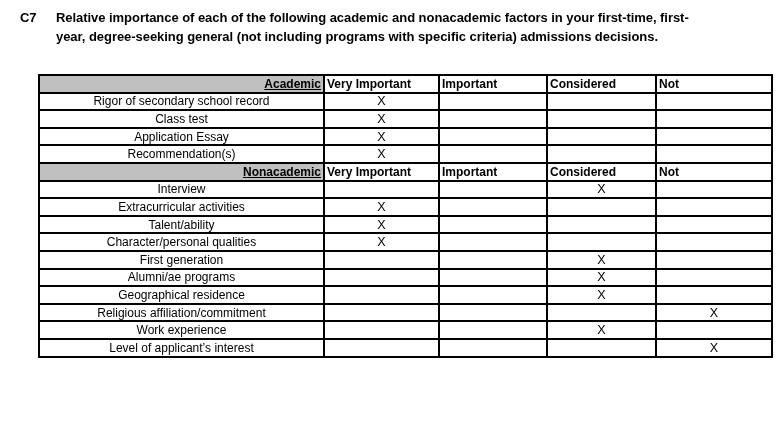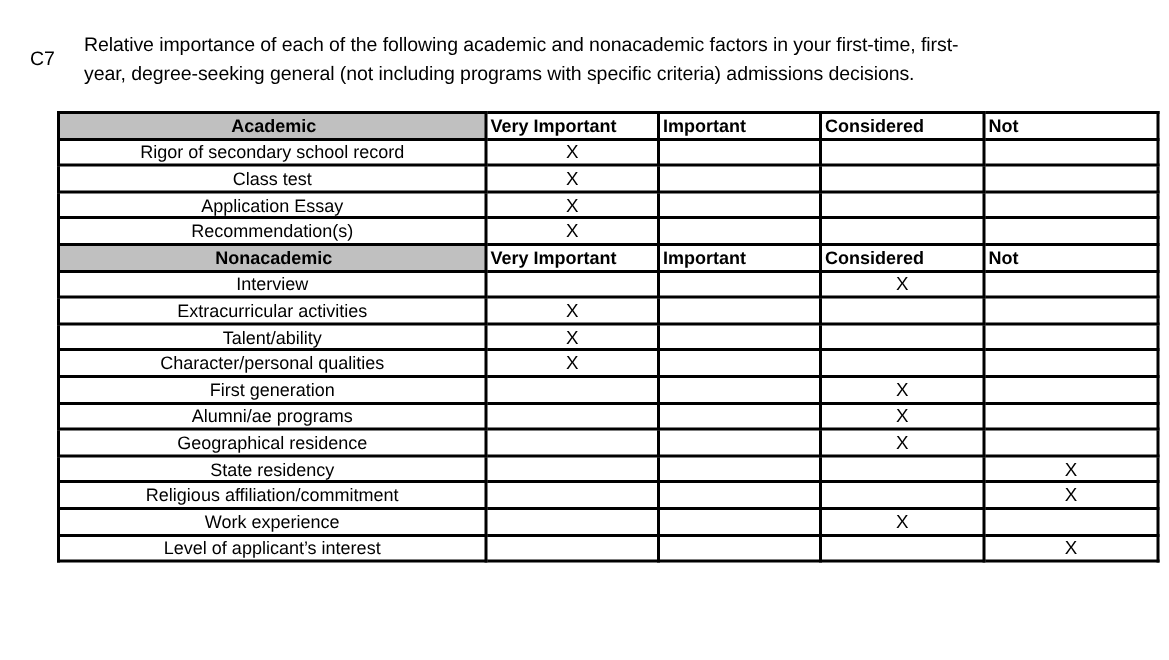--- a/index.html
+++ b/index.html
@@ -20,26 +20,25 @@
     font-family: "Liberation Sans", sans-serif;
     color: #000000;
     -webkit-font-smoothing: antialiased;
   }
   .question {
     position: absolute;
     top: 9px;
     left: 20px;
     width: 745px;
     display: flex;
-    align-items: center;
-    font-weight: normal;
+    align-items: flex-start;
+    font-weight: bold;
     font-size: 13px;
     line-height: 18.5px;
     letter-spacing: -0.05px;
-    margin-top: 12px;
   }
   .question .qid {
     width: 36px;
     flex: 0 0 36px;
   }
   .question .qtext {
     flex: 1;
   }
   table.factors {
     position: absolute;
@@ -58,23 +57,24 @@
     white-space: nowrap;
     vertical-align: middle;
     line-height: 14px;
   }
   table.factors th {
     font-weight: bold;
     text-align: left;
     padding: 0 2px;
   }
   table.factors th.section-label {
-    text-align: center;
+    text-align: right;
     background: var(--secbg);
     padding-left: 4px;
+    text-decoration: underline;
   }
   td.factor-cell {
     text-align: center;
     padding-left: 4px;
   }
   td.mark-col {
     text-align: center;
     font-size: 12.5px;
   }
 </style>
@@ -183,27 +183,20 @@
         <td class="mark-col"></td>
       </tr>
       <tr>
         <td class="factor-cell">Geographical residence</td>
         <td class="mark-col"></td>
         <td class="mark-col"></td>
         <td class="mark-col">X</td>
         <td class="mark-col"></td>
       </tr>
       <tr>
-        <td class="factor-cell">State residency</td>
-        <td class="mark-col"></td>
-        <td class="mark-col"></td>
-        <td class="mark-col"></td>
-        <td class="mark-col">X</td>
-      </tr>
-      <tr>
         <td class="factor-cell">Religious affiliation/commitment</td>
         <td class="mark-col"></td>
         <td class="mark-col"></td>
         <td class="mark-col"></td>
         <td class="mark-col">X</td>
       </tr>
       <tr>
         <td class="factor-cell">Work experience</td>
         <td class="mark-col"></td>
         <td class="mark-col"></td>

